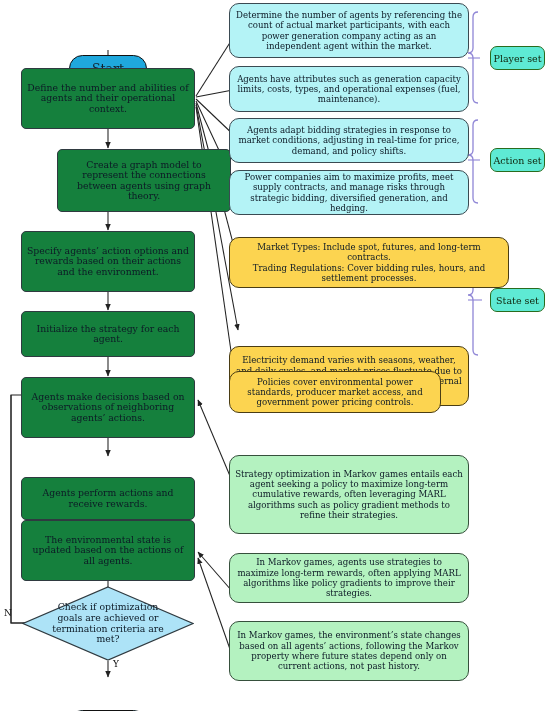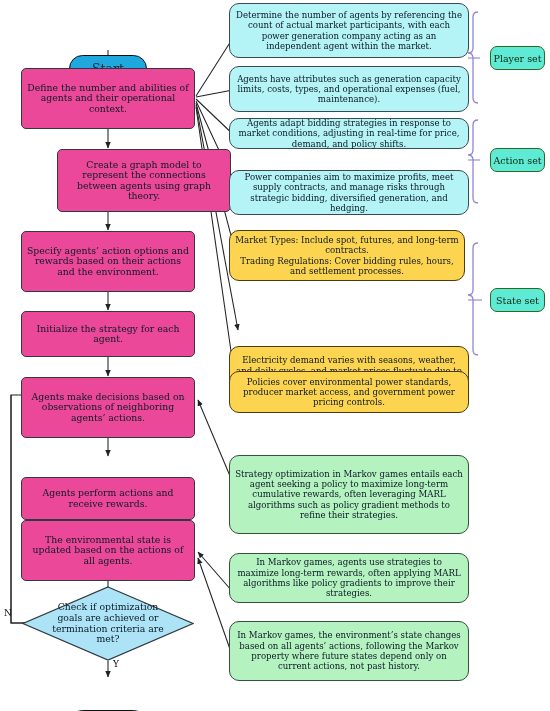--- a/index.html
+++ b/index.html
@@ -19,21 +19,21 @@
     display:flex;align-items:center;justify-content:center;
     text-align:center;
     color:#0d1a26;
     line-height:1.12;
     border:1px solid #2b2b2b;
     padding:2px 4px;
   }
 
   
   .flowbox{
-    background:#ec4899;
+    background:#15803d;
     border:1px solid #2f3a40;
     border-radius:5px;
     font-size:9.3px;
   }
   .terminator{
     background:#1fa8dd;
     border:1.4px solid #111;
     border-radius:18px;
     font-size:12.5px;
     color:#11242e;
@@ -165,32 +165,32 @@
 
   <div class="edge-label" style="left:4px;top:608px;">N</div>
   <div class="edge-label" style="left:113px;top:659px;">Y</div>
 
   <div class="node annot cyan" style="left:229px;top:3px;width:240px;height:55px;">Determine the number of agents by referencing the count of actual market participants, with each power generation company acting as an independent agent within the market.</div>
 
   <div class="node annot cyan" style="left:229px;top:66px;width:240px;height:46px;">Agents have attributes such as generation capacity limits, costs, types, and operational expenses (fuel, maintenance).</div>
 
   <div class="badge" style="left:490px;top:46px;width:55px;height:24px;">Player set</div>
 
-  <div class="node annot cyan" style="left:229px;top:118px;width:240px;height:31px;">Agents adapt bidding strategies in response to market conditions, adjusting in real-time for price, demand, and policy shifts.</div>
+  <div class="node annot cyan" style="left:229px;top:118px;width:240px;height:45px;">Agents adapt bidding strategies in response to market conditions, adjusting in real-time for price, demand, and policy shifts.</div>
 
   <div class="node annot cyan" style="left:229px;top:170px;width:240px;height:45px;">Power companies aim to maximize profits, meet supply contracts, and manage risks through strategic bidding, diversified generation, and hedging.</div>
 
   <div class="badge" style="left:490px;top:148px;width:55px;height:24px;">Action set</div>
 
-  <div class="node annot yellow" style="left:229px;top:230px;width:236px;height:51px;white-space:pre-line;">Market Types: Include spot, futures, and long-term contracts.
+  <div class="node annot yellow" style="left:229px;top:237px;width:280px;height:51px;white-space:pre-line;">Market Types: Include spot, futures, and long-term contracts.
 Trading Regulations: Cover bidding rules, hours, and settlement processes.</div>
 
   <div class="node annot yellow" style="left:229px;top:298px;width:240px;height:60px;margin-top:48px;">Electricity demand varies with seasons, weather, and daily cycles, and market prices fluctuate due to supply-demand dynamics, regulations, and external events like disasters.</div>
 
-  <div class="node annot yellow" style="left:229px;top:371px;width:240px;height:42px;">Policies cover environmental power standards, producer market access, and government power pricing controls.</div>
+  <div class="node annot yellow" style="left:229px;top:371px;width:212px;height:42px;">Policies cover environmental power standards, producer market access, and government power pricing controls.</div>
 
   <div class="badge" style="left:490px;top:288px;width:55px;height:24px;">State set</div>
 
   <div class="node annot green" style="left:229px;top:455px;width:240px;height:79px;">Strategy optimization in Markov games entails each agent seeking a policy to maximize long-term cumulative rewards, often leveraging  MARL algorithms such as policy gradient methods to refine their strategies.</div>
 
   <div class="node annot green" style="left:229px;top:553px;width:240px;height:50px;">In Markov games, agents use strategies to maximize long-term rewards, often applying MARL algorithms like policy gradients to improve their strategies.</div>
 
   <div class="node annot green" style="left:229px;top:621px;width:240px;height:60px;">In Markov games, the environment’s state changes based on all agents’ actions, following the Markov property where future states depend only on current actions, not past history.</div>
 
 </div>

